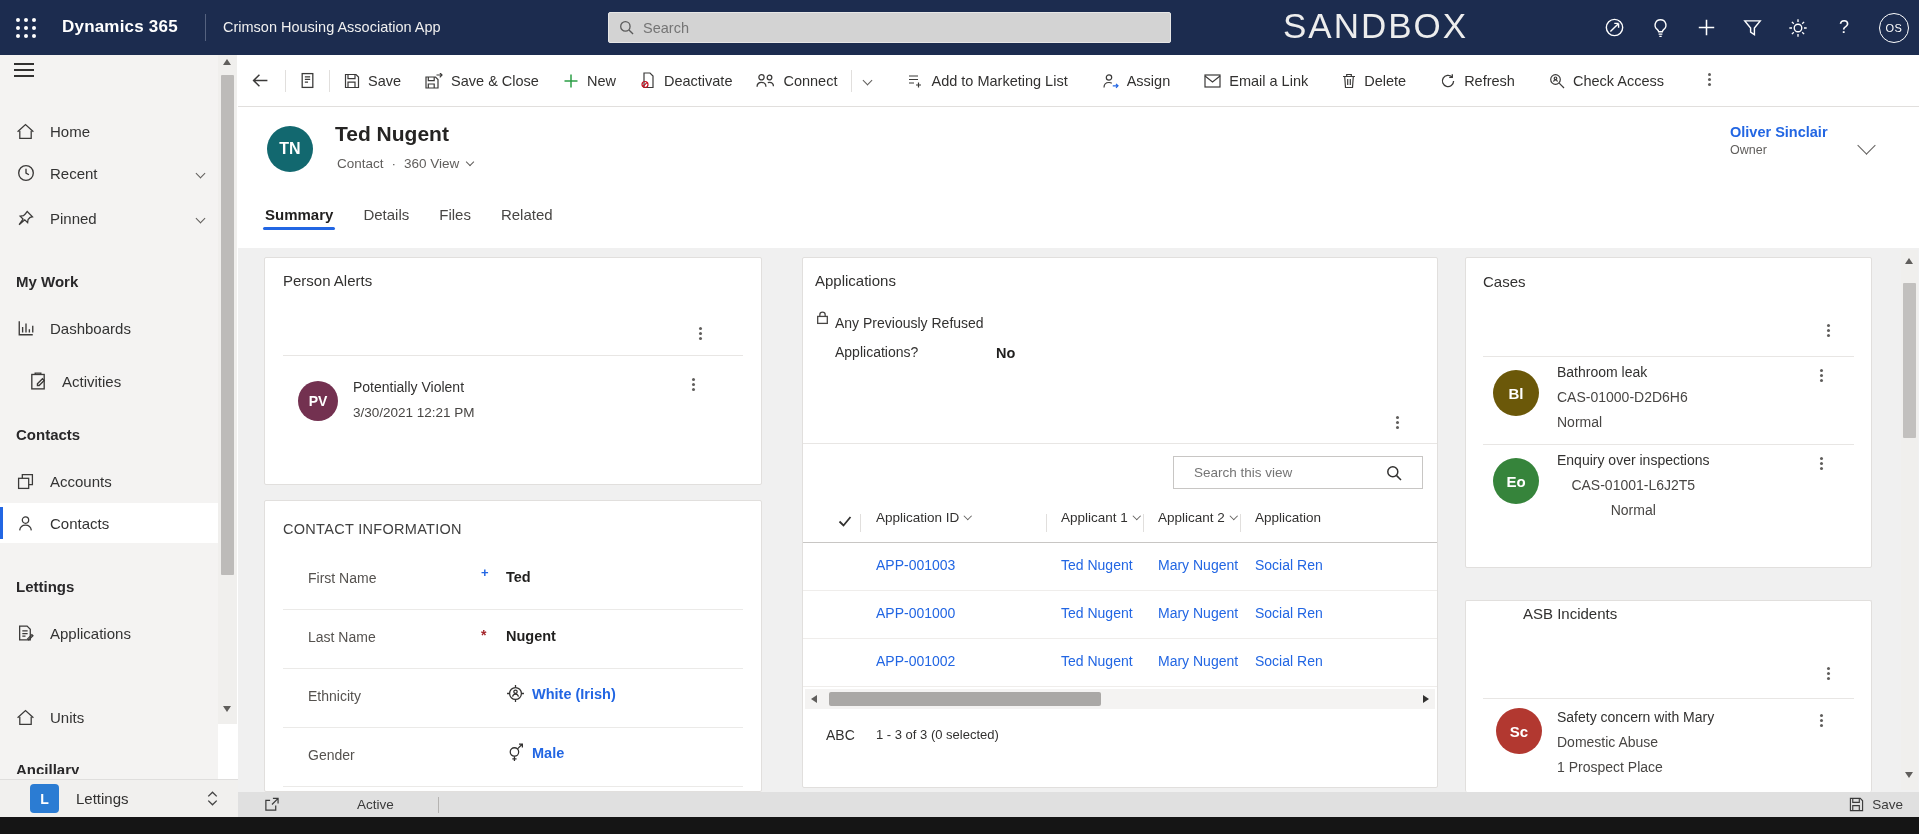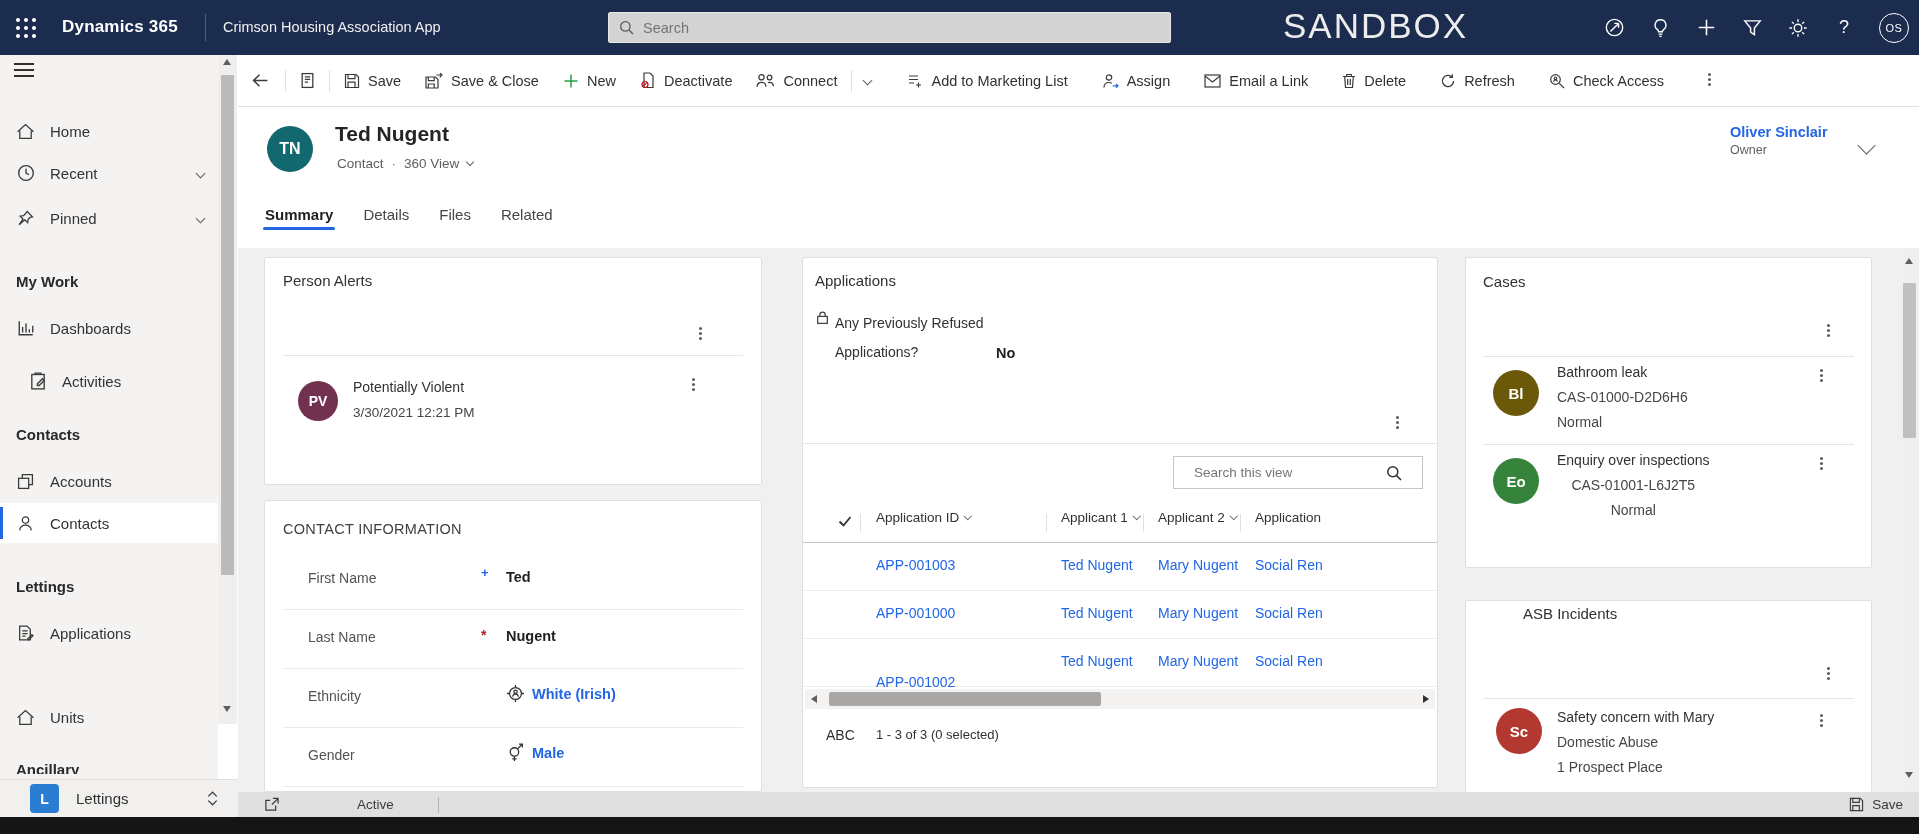--- a/index.html
+++ b/index.html
@@ -550,21 +550,21 @@
       <span class="gcell link" style="left:355px; font-weight:normal;">Mary Nugent</span>
       <span class="gcell link" style="left:452px; font-weight:normal; width:180px; overflow:hidden; white-space:nowrap;">Social Ren</span>
     </div>
     <div class="grow" style="top:333px;">
       <span class="gcell link" style="left:73px; font-weight:normal;">APP-001000</span>
       <span class="gcell link" style="left:258px; font-weight:normal;">Ted Nugent</span>
       <span class="gcell link" style="left:355px; font-weight:normal;">Mary Nugent</span>
       <span class="gcell link" style="left:452px; font-weight:normal; width:180px; overflow:hidden; white-space:nowrap;">Social Ren</span>
     </div>
     <div class="grow" style="top:381px;">
-      <span class="gcell link" style="left:73px; font-weight:normal;margin-top:21px;">APP-001002</span>
+      <span class="gcell link" style="left:73px; font-weight:normal;">APP-001002</span>
       <span class="gcell link" style="left:258px; font-weight:normal;">Ted Nugent</span>
       <span class="gcell link" style="left:355px; font-weight:normal;">Mary Nugent</span>
       <span class="gcell link" style="left:452px; font-weight:normal; width:180px; overflow:hidden; white-space:nowrap;">Social Ren</span>
     </div>
 
     <div class="hscroll">
       <span style="margin-left:6px; width:0; height:0; border-top:4.5px solid transparent; border-bottom:4.5px solid transparent; border-right:6px solid #605e5c;"></span>
       <span class="hthumb"></span>
       <span style="margin-left:auto; margin-right:6px; width:0; height:0; border-top:4.5px solid transparent; border-bottom:4.5px solid transparent; border-left:6px solid #323130;"></span>
     </div>

